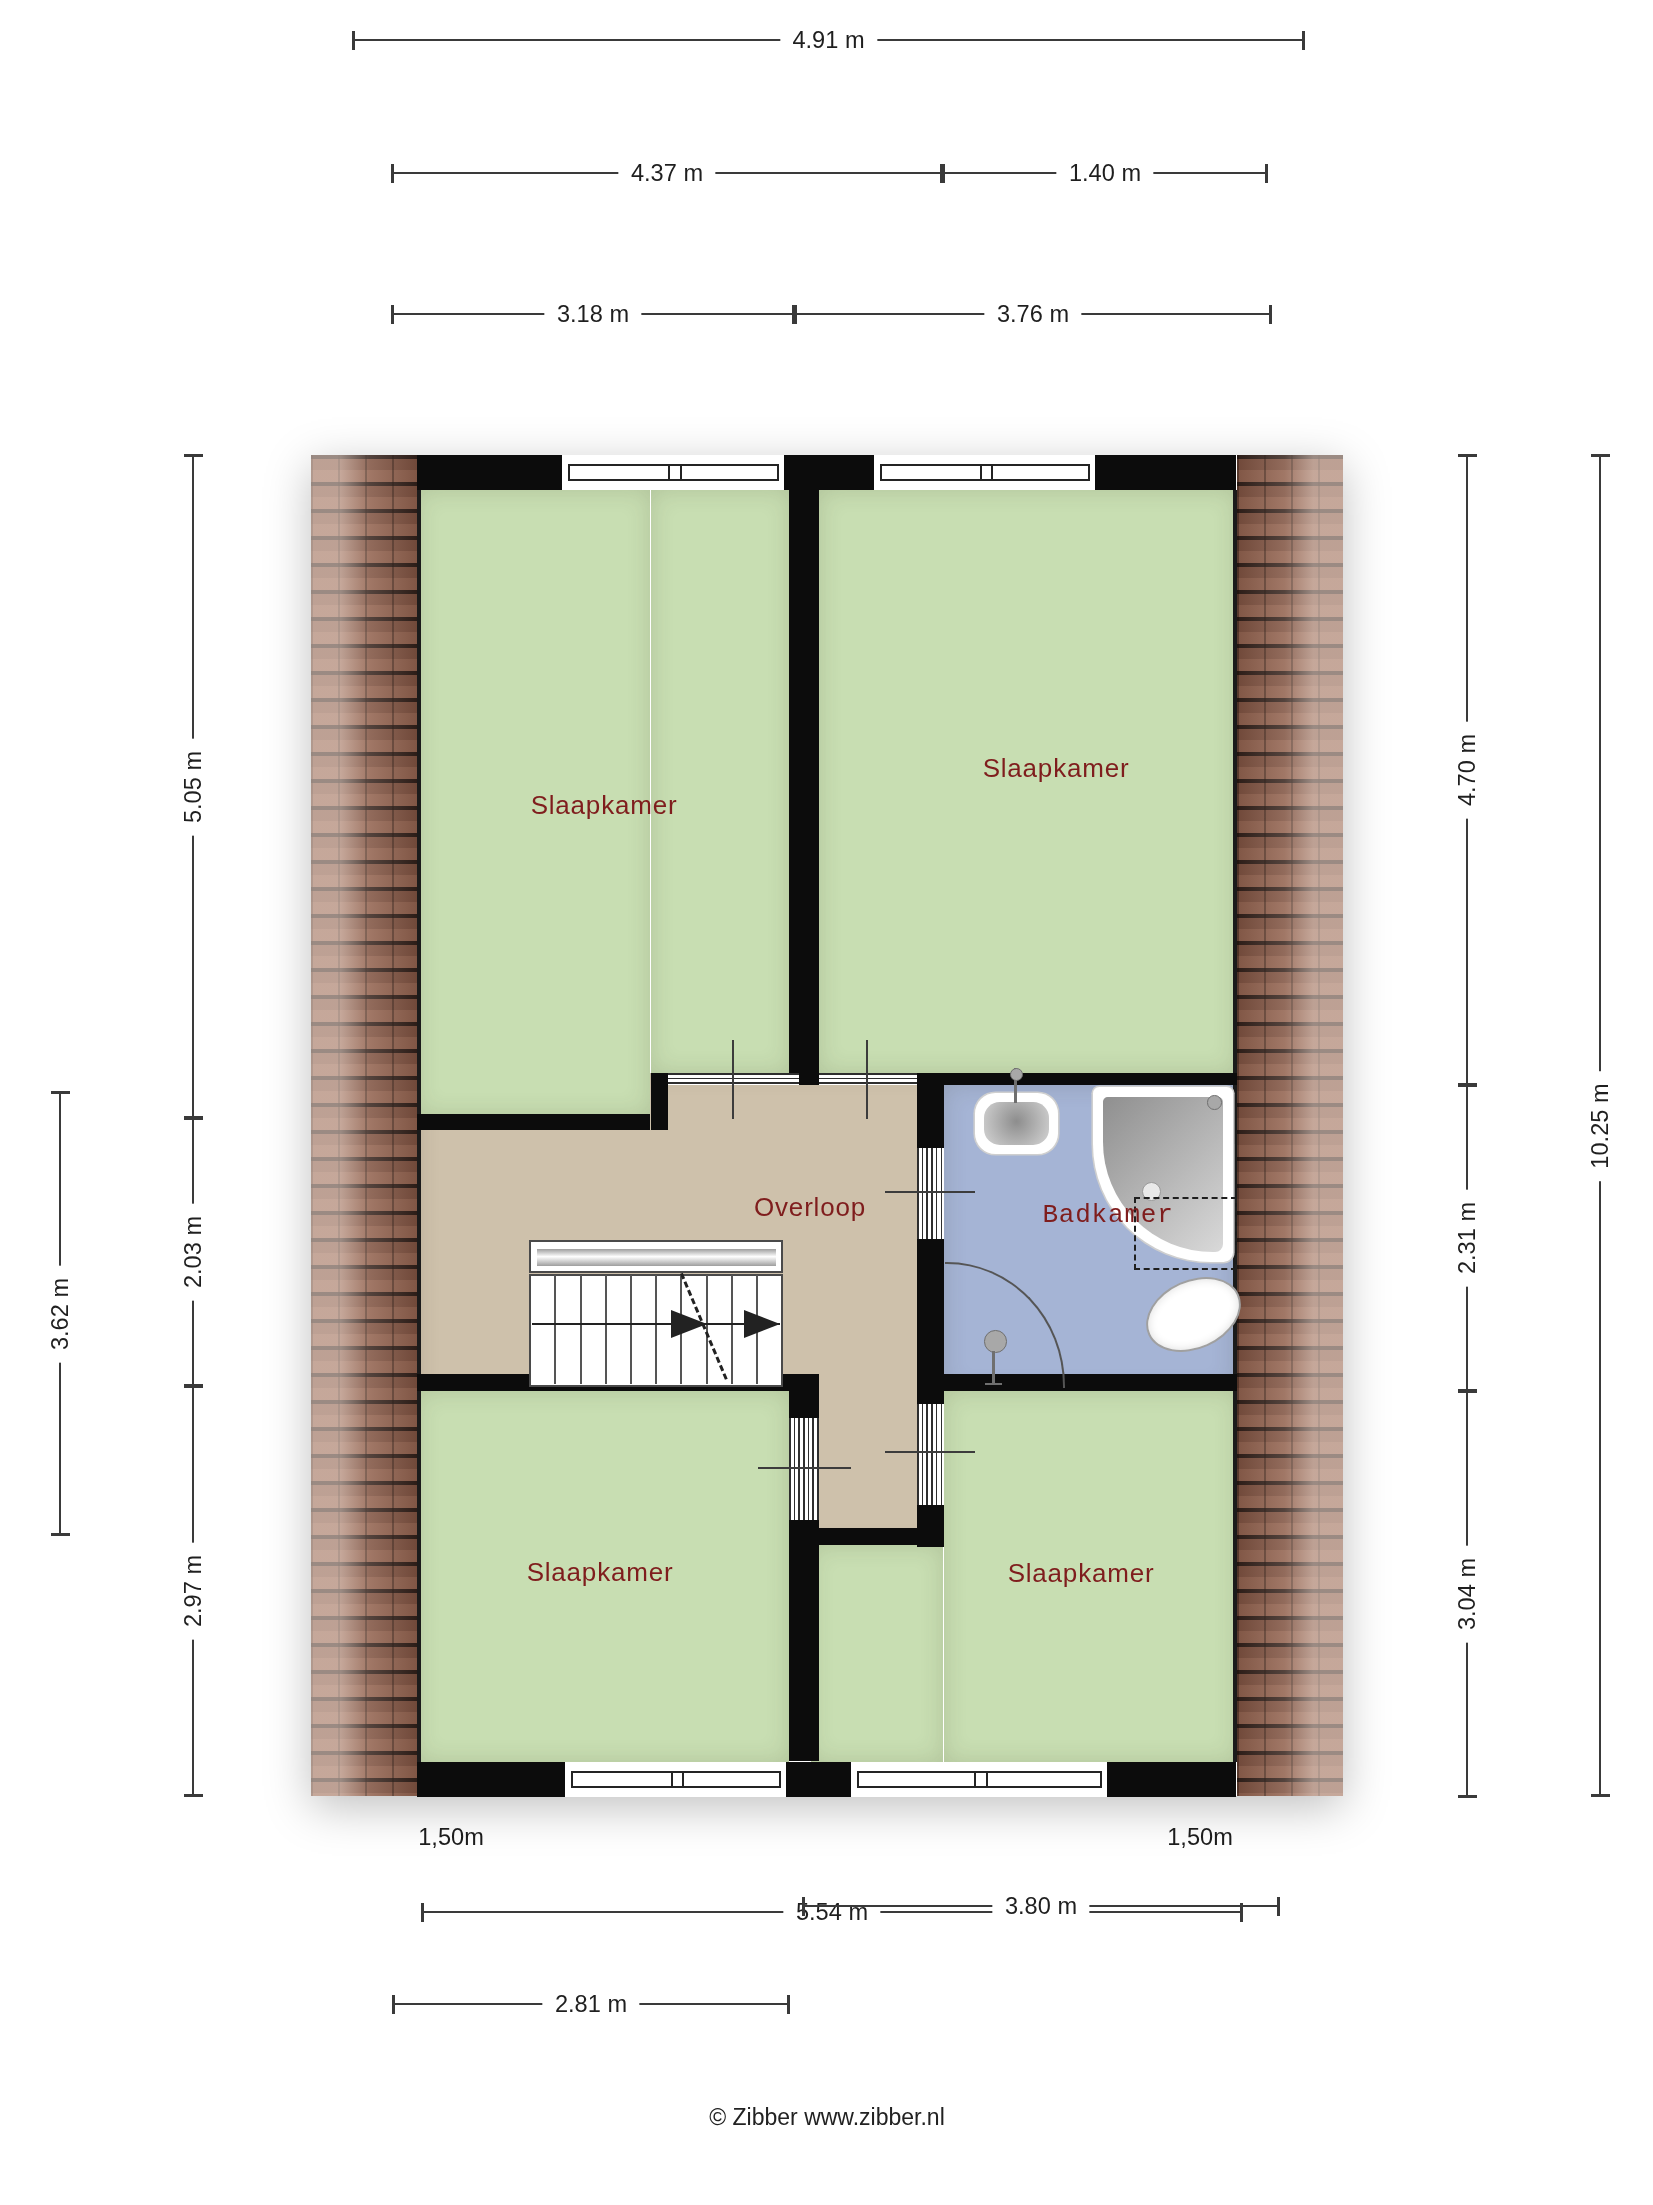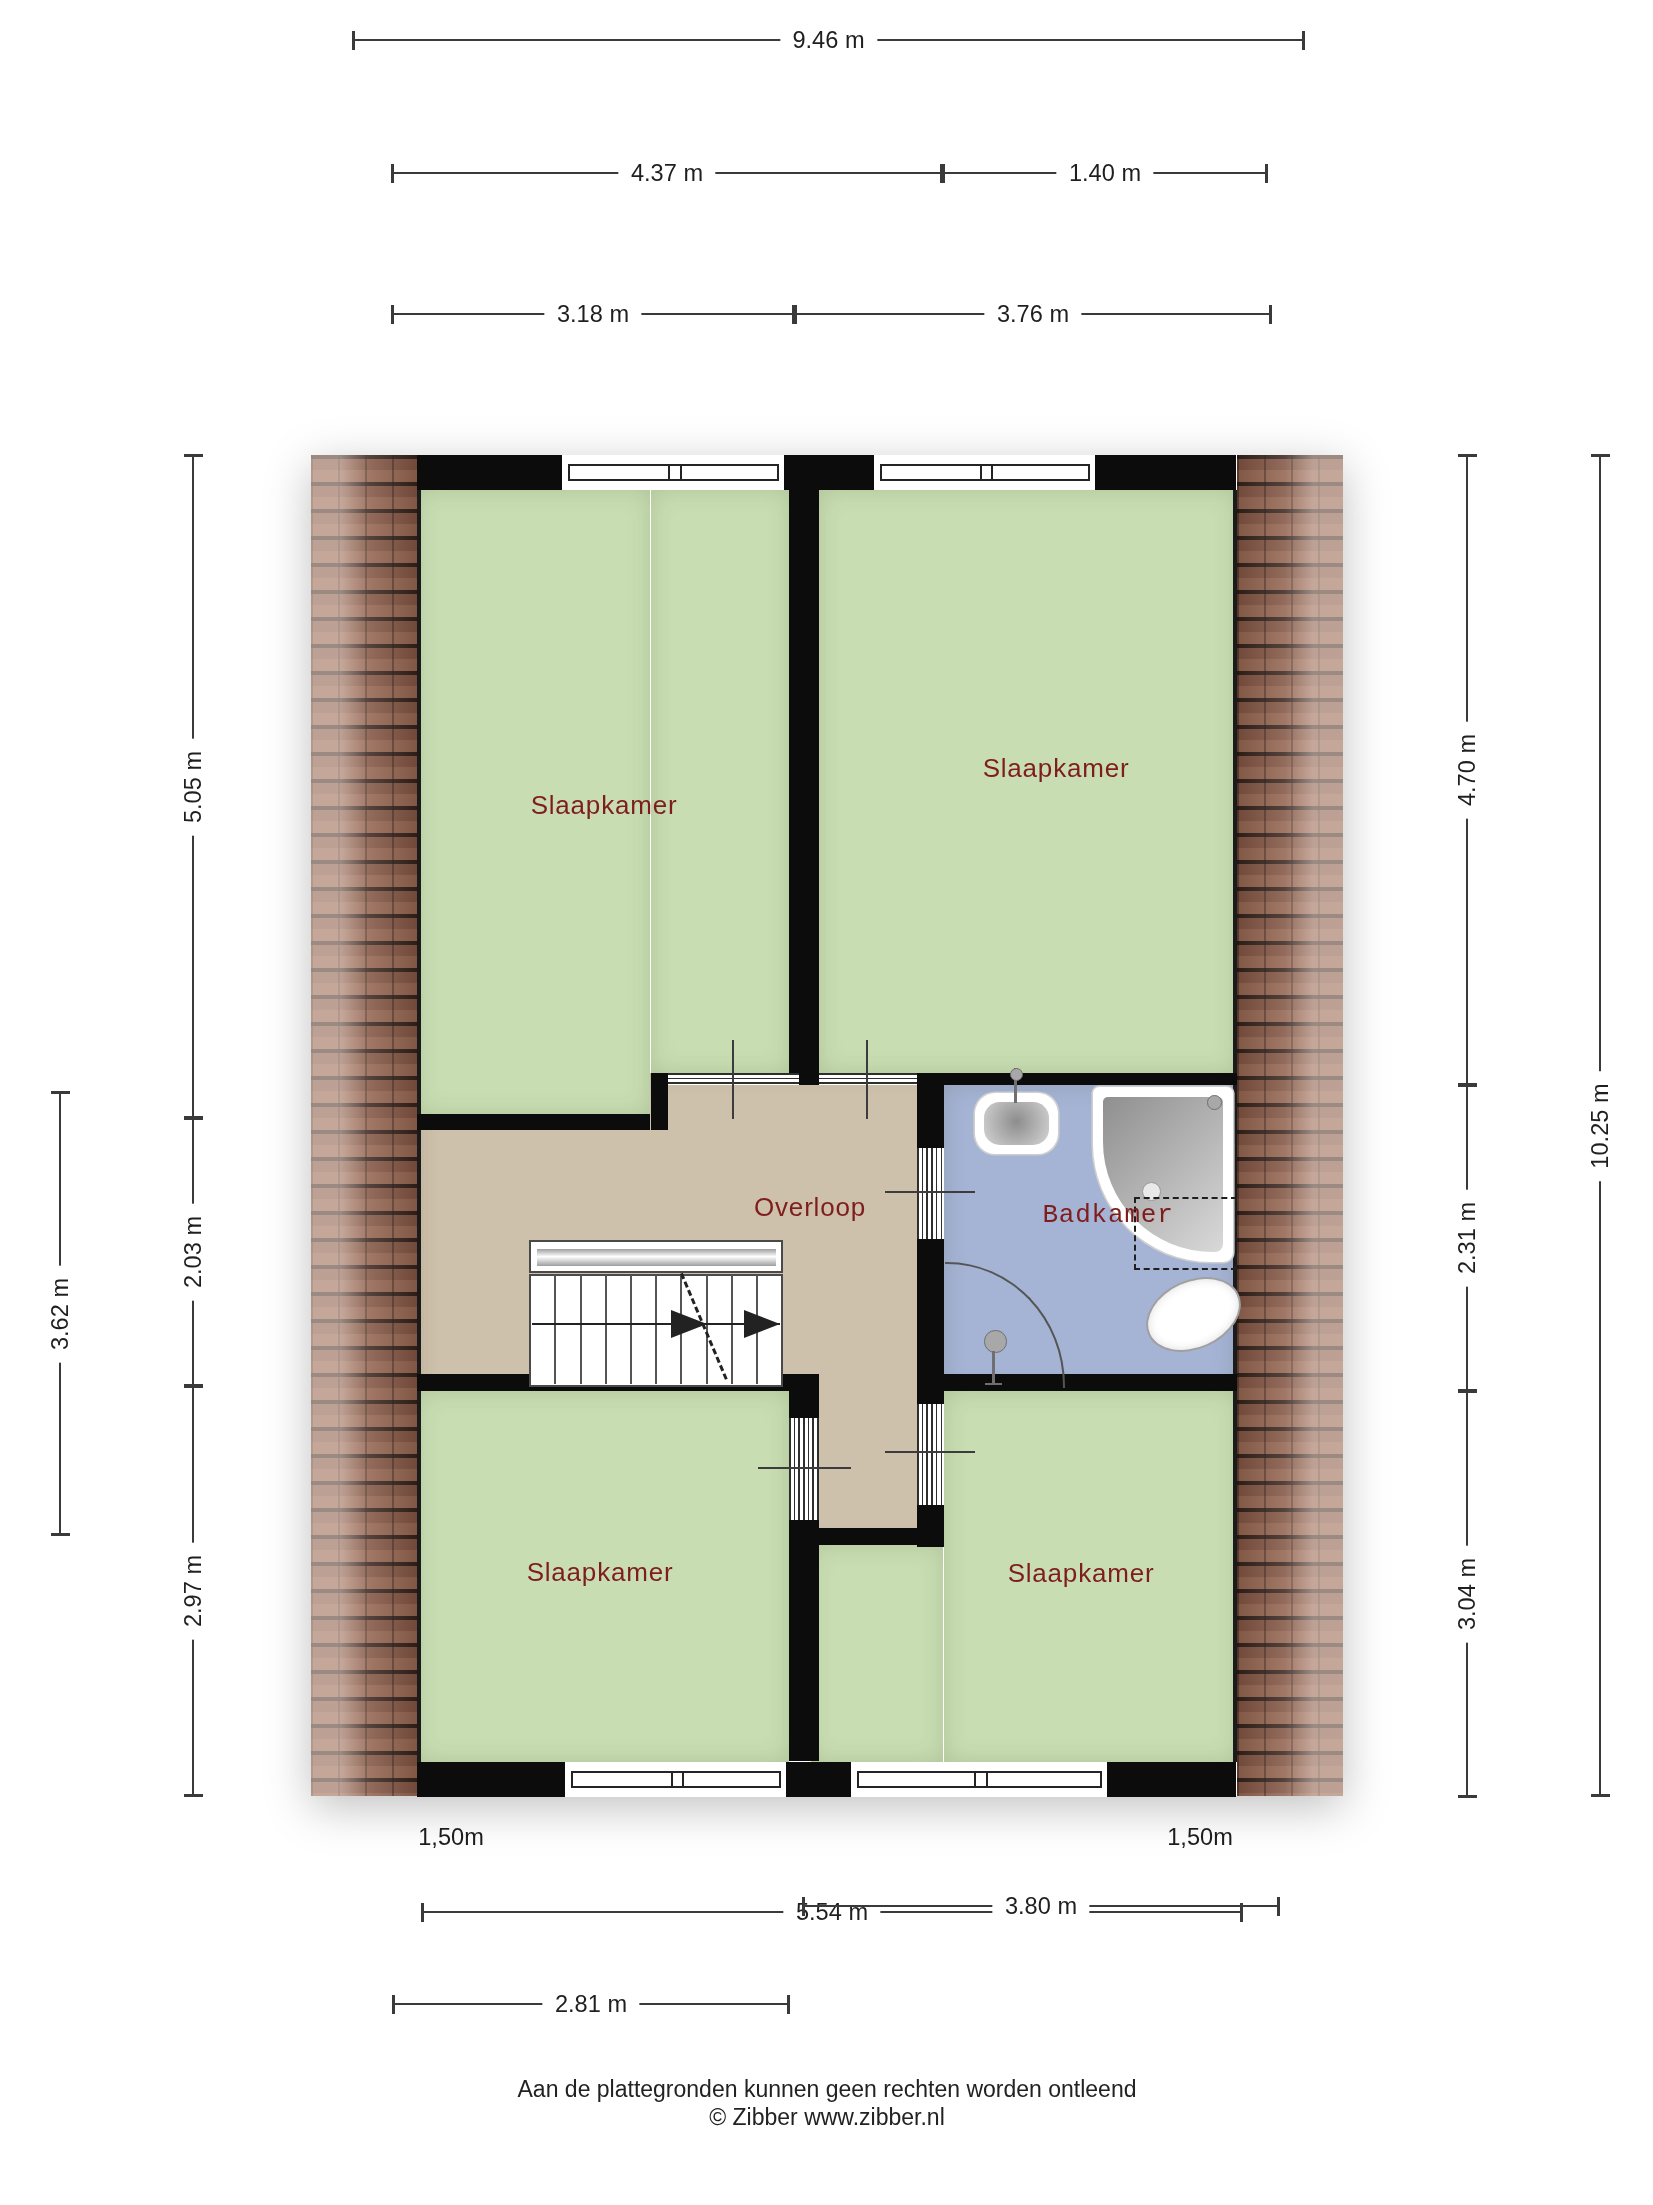--- a/index.html
+++ b/index.html
@@ -180,21 +180,21 @@
   <div class="faucet-line" style="left:985px;top:1383px;width:17.3px;height:2.4px;"></div>
 
   <div class="room-label" style="left:604px;top:805px;">Slaapkamer</div>
   <div class="room-label" style="left:1056px;top:768px;">Slaapkamer</div>
   <div class="room-label" style="left:810px;top:1207px;">Overloop</div>
   <div class="room-label" style="left:1108px;top:1215px;font-family:Liberation Mono, monospace;">Badkamer</div>
   <div class="room-label" style="left:600px;top:1572px;">Slaapkamer</div>
   <div class="room-label" style="left:1081px;top:1573px;">Slaapkamer</div>
 
   <div class="dim-h" style="left:353px;top:39px;width:951px;">
-    <span class="dim-label">9.46 m</span>
+    <span class="dim-label">4.91 m</span>
     </div>
   <div class="dim-h" style="left:392px;top:172px;width:550px;">
     <span class="dim-label">4.37 m</span>
     </div>
   <div class="dim-h" style="left:943px;top:172px;width:324px;">
     <span class="dim-label">1.40 m</span>
     </div>
   <div class="dim-h" style="left:392px;top:313px;width:402px;">
     <span class="dim-label">3.18 m</span>
     </div>
@@ -234,17 +234,16 @@
   <div class="dim-v" style="left:1466px;top:1391px;height:406px;">
     <span class="dim-label">3.04 m</span>
     </div>
   <div class="dim-v" style="left:1599px;top:455px;height:1341px;">
     <span class="dim-label">10.25 m</span>
     </div>
 
   <div class="knee-label" style="left:451px;top:1837px;">1,50m</div>
   <div class="knee-label" style="left:1200px;top:1837px;">1,50m</div>
 
-  <div class="footer-line" style="top:2089px;">Aan de plattegronden kunnen geen rechten worden ontleend</div>
   <div class="footer-line" style="top:2117px;">© Zibber www.zibber.nl</div>
 
 </div>
 
 
 </body></html>

